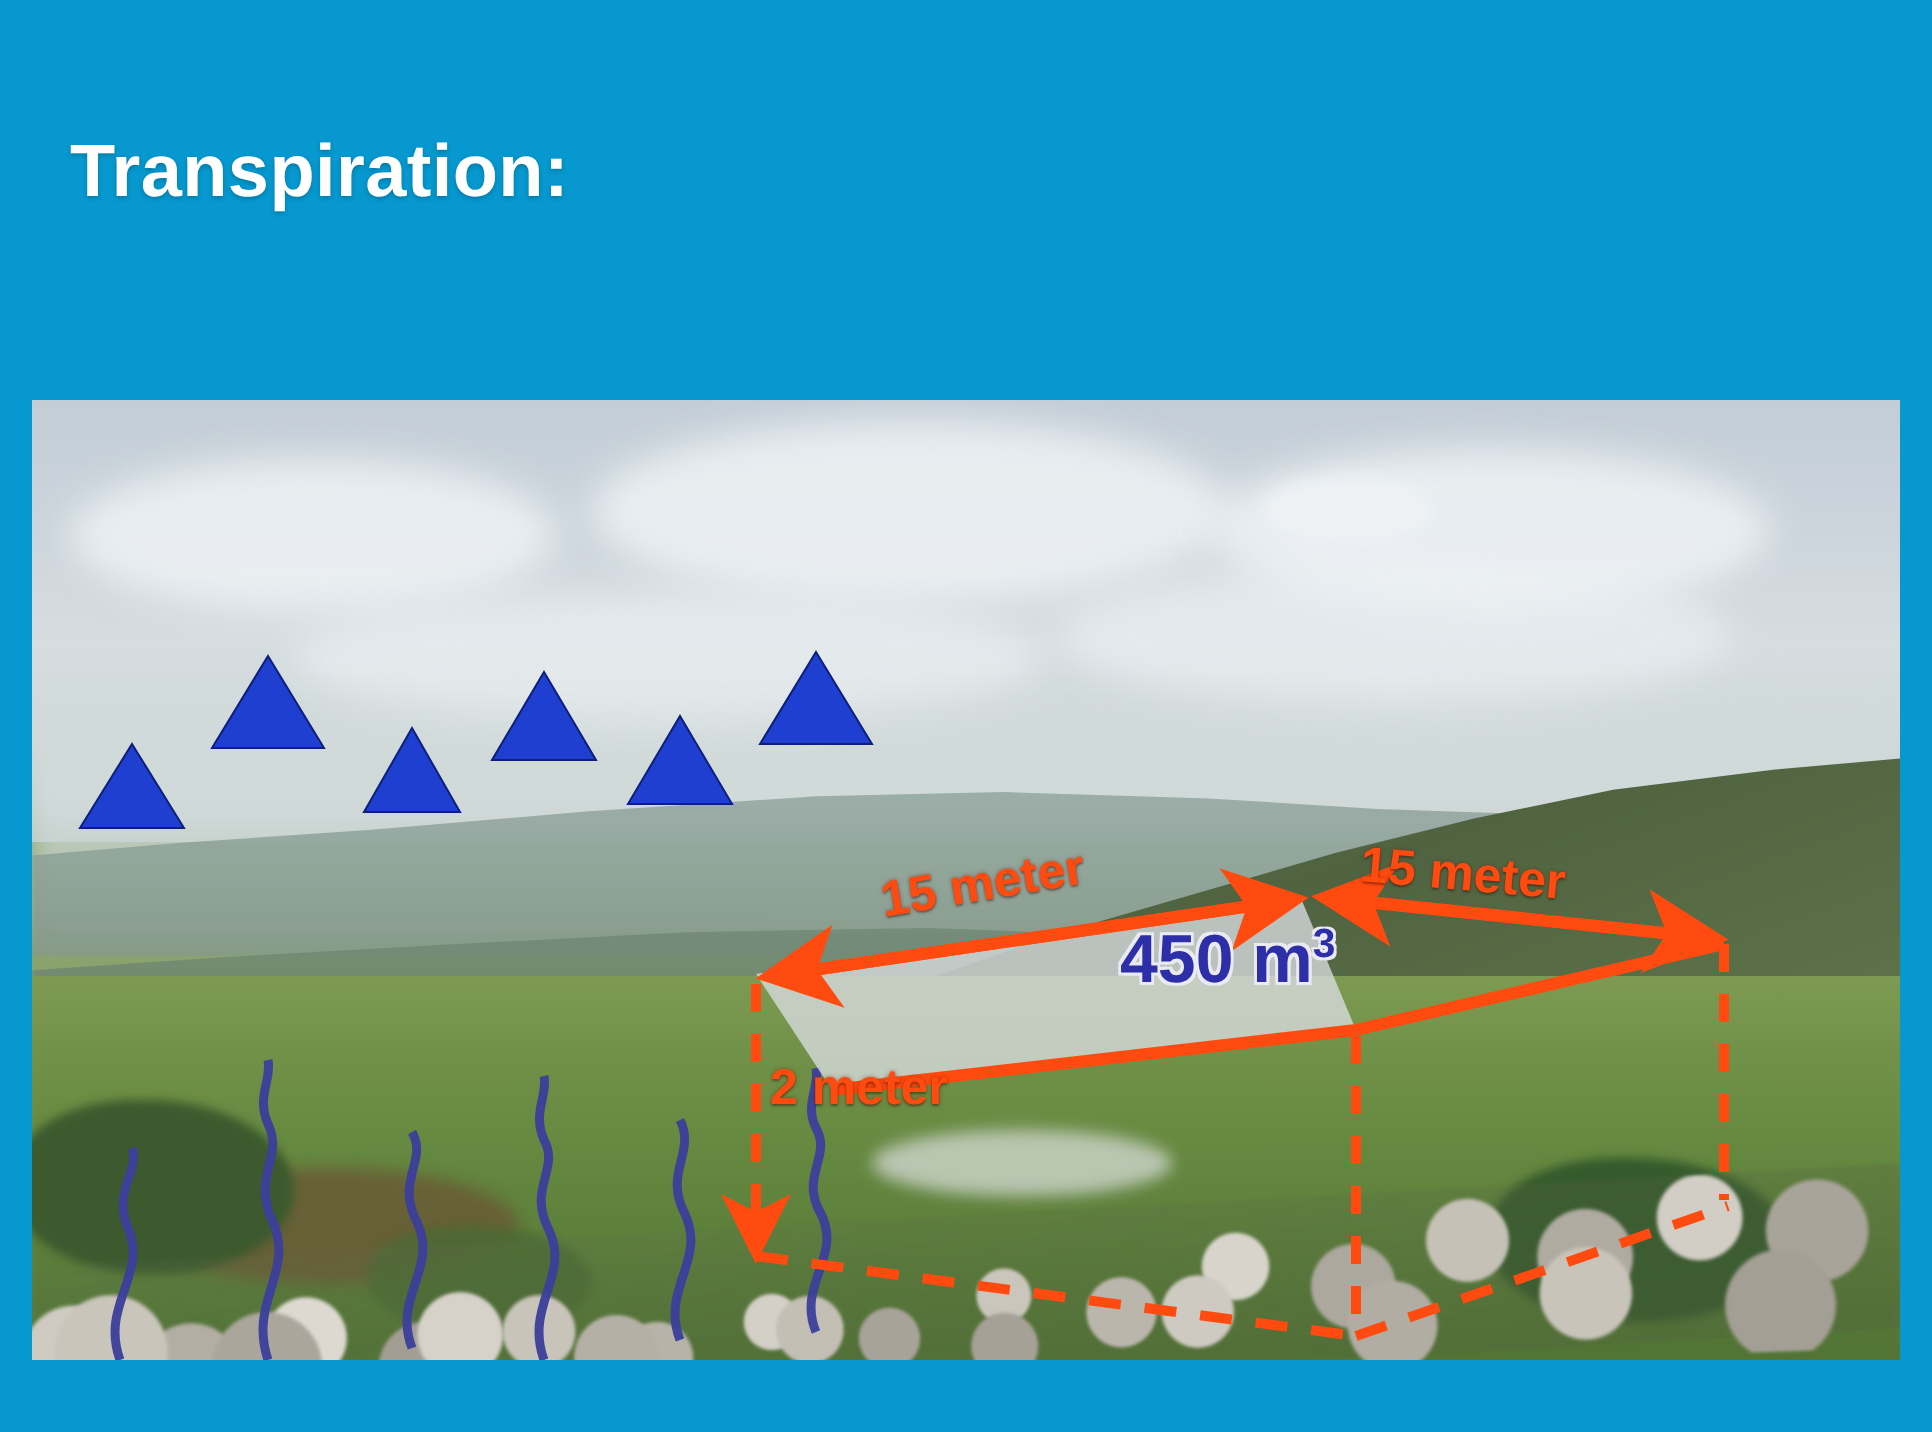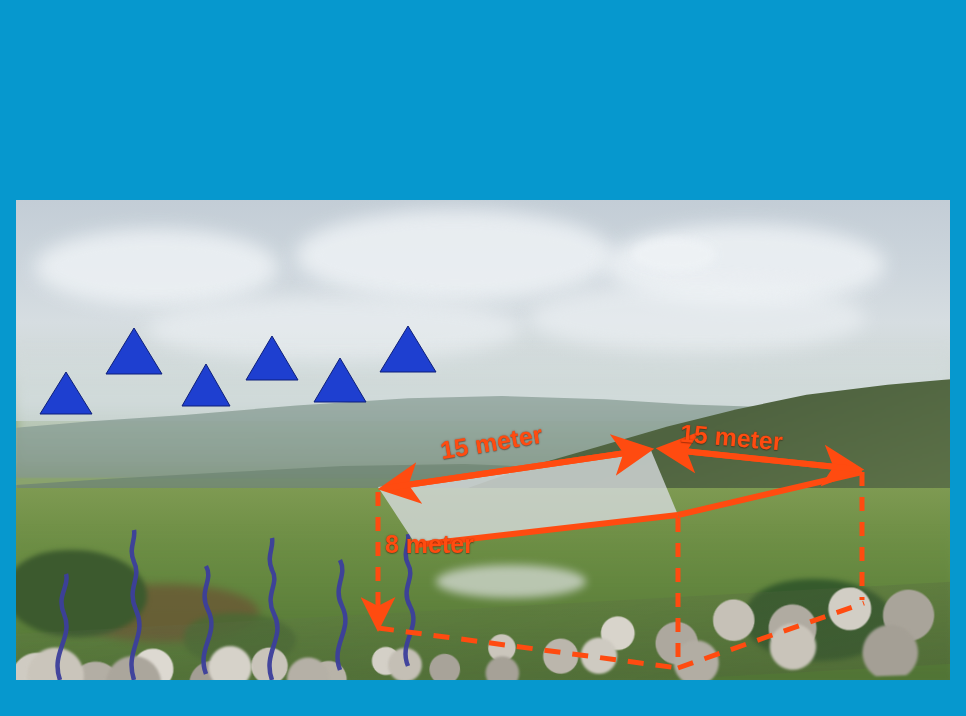--- a/index.html
+++ b/index.html
@@ -144,20 +144,21 @@
       -1.4px  1.4px 0 #e9eaf2, 1.4px  1.4px 0 #e9eaf2;
   }
   .lbl-vol sup{font-size:.6em;vertical-align:super;line-height:0;}
 </style>
 </head>
 <body>
 
 <div class="slide">
 
   <div class="heading">
+    <span class="l1">Transpiration:</span>
   </div>
 
   <div class="photo">
     <div class="sky"></div>
     <div class="cloud c1"></div>
     <div class="cloud c2"></div>
     <div class="cloud c3"></div>
     <div class="cloud c4"></div>
     <div class="cloud c5"></div>
     <div class="cloud c6"></div>
@@ -220,15 +221,16 @@
         <path d="M630,250 L370,288" marker-end="url(#ahead)"></path>
         <path d="M370,288 L630,250" marker-end="url(#ahead)"></path>
         <path d="M648,249 L840,269" marker-end="url(#ahead)"></path>
         <path d="M840,269 L648,249" marker-end="url(#ahead)"></path>
       </g>
     </svg>
   </div>
 
   <div class="lbl lbl-orange lbl-15l">15 meter</div>
   <div class="lbl lbl-orange lbl-15r">15 meter</div>
-  <div class="lbl lbl-orange lbl-2m">8 meter</div>
+  <div class="lbl lbl-orange lbl-2m">2 meter</div>
+  <div class="lbl lbl-vol"><span>450 m</span><sup>3</sup></div>
 
 </div>
 
 </body></html>

